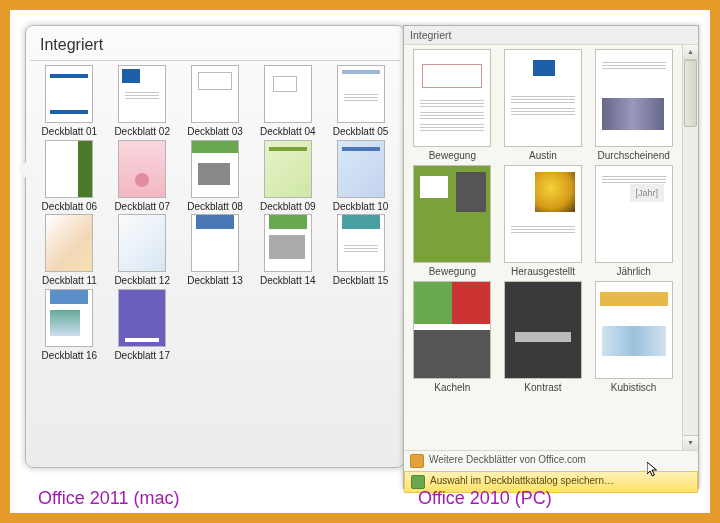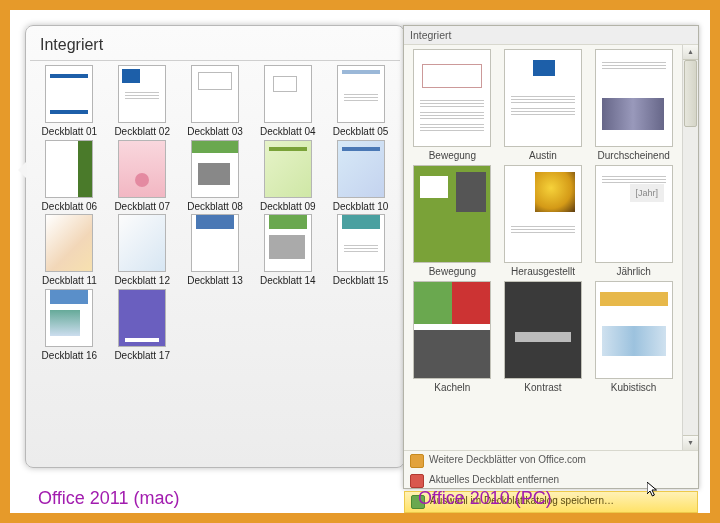--- a/index.html
+++ b/index.html
@@ -286,24 +286,20 @@
         <div class="btn">▴</div>
         <div class="thumb"></div>
         <div class="btn bot">▾</div>
       </div>
     </div>
     <div class="pc-footer">
       <div class="row">
         <span class="fico"></span>
         <span>Weitere Deckblätter von Office.com</span>
       </div>
-      <div class="row">
-        <span class="fico b"></span>
-        <span>Aktuelles Deckblatt entfernen</span>
-      </div>
       <div class="row hl">
         <span class="fico c"></span>
         <span>Auswahl im Deckblattkatalog speichern…</span>
         <svg class="cursor" viewBox="0 0 12 16">
             <path d="M0 0l0 12 3-3 2.4 5 2-1-2.4-5 4.5 0z" fill="#fff" stroke="#000" stroke-width="1"></path>
           </svg>
       </div>
     </div>
   </div>
 

